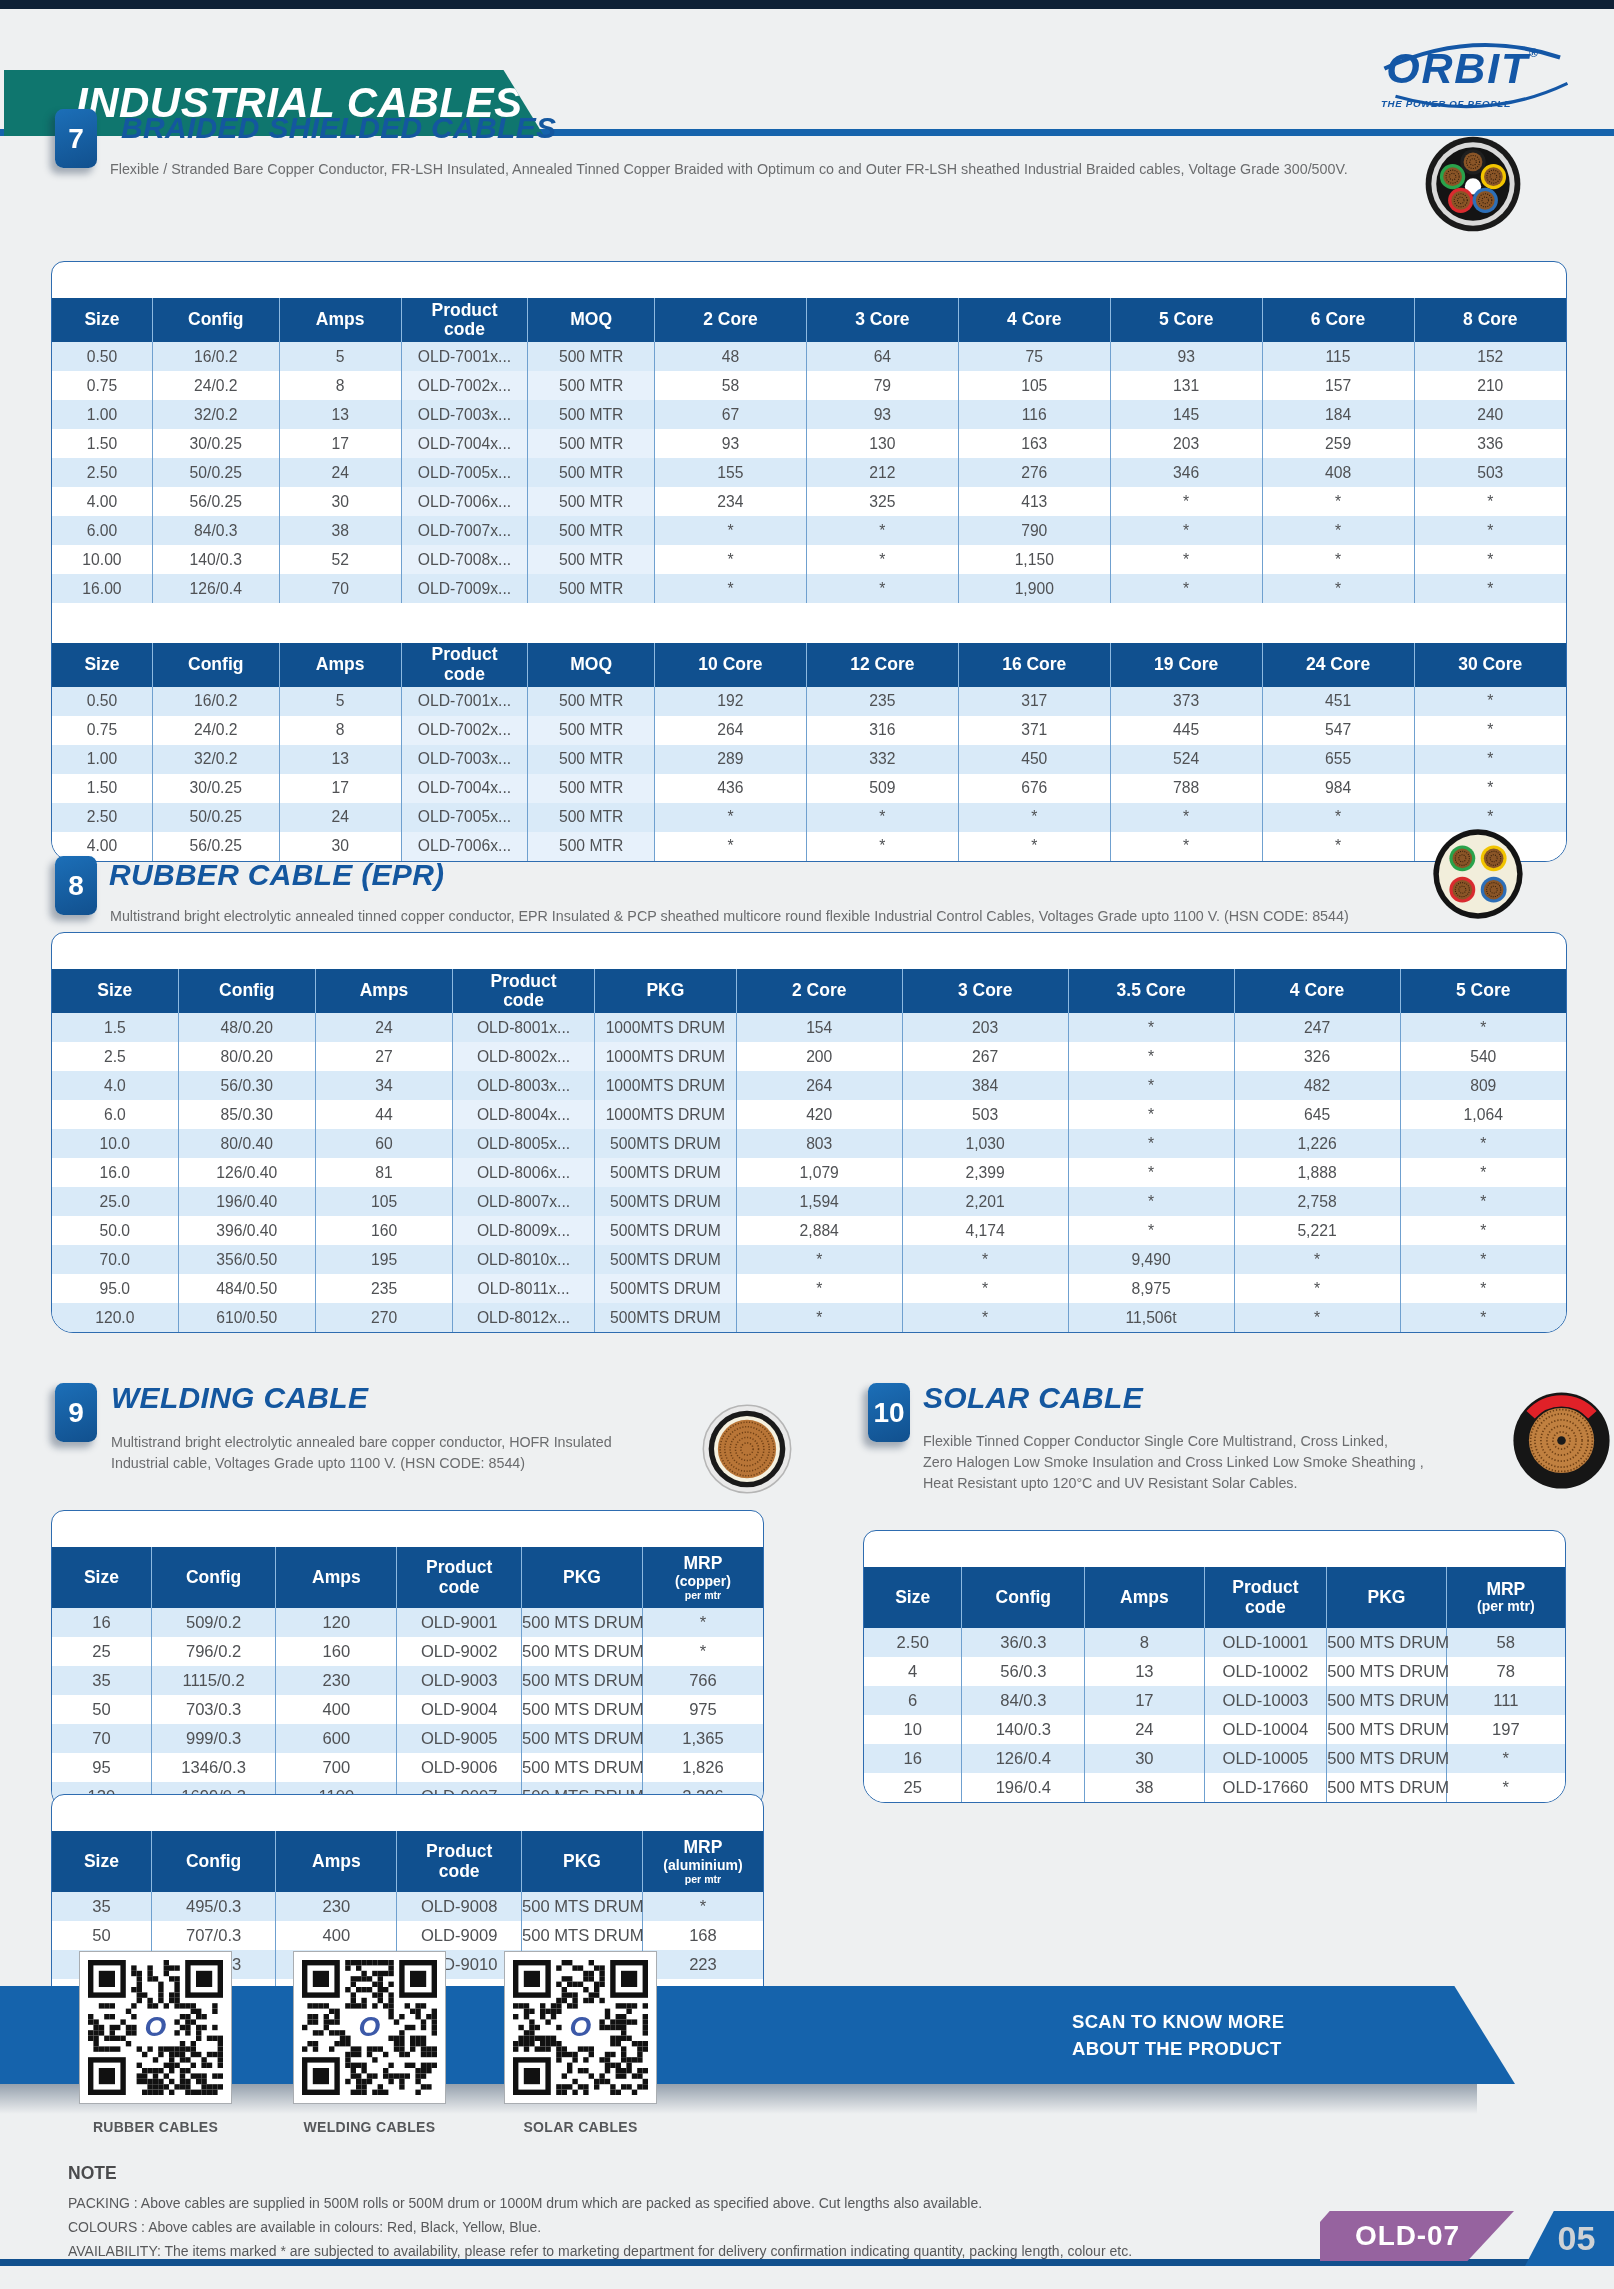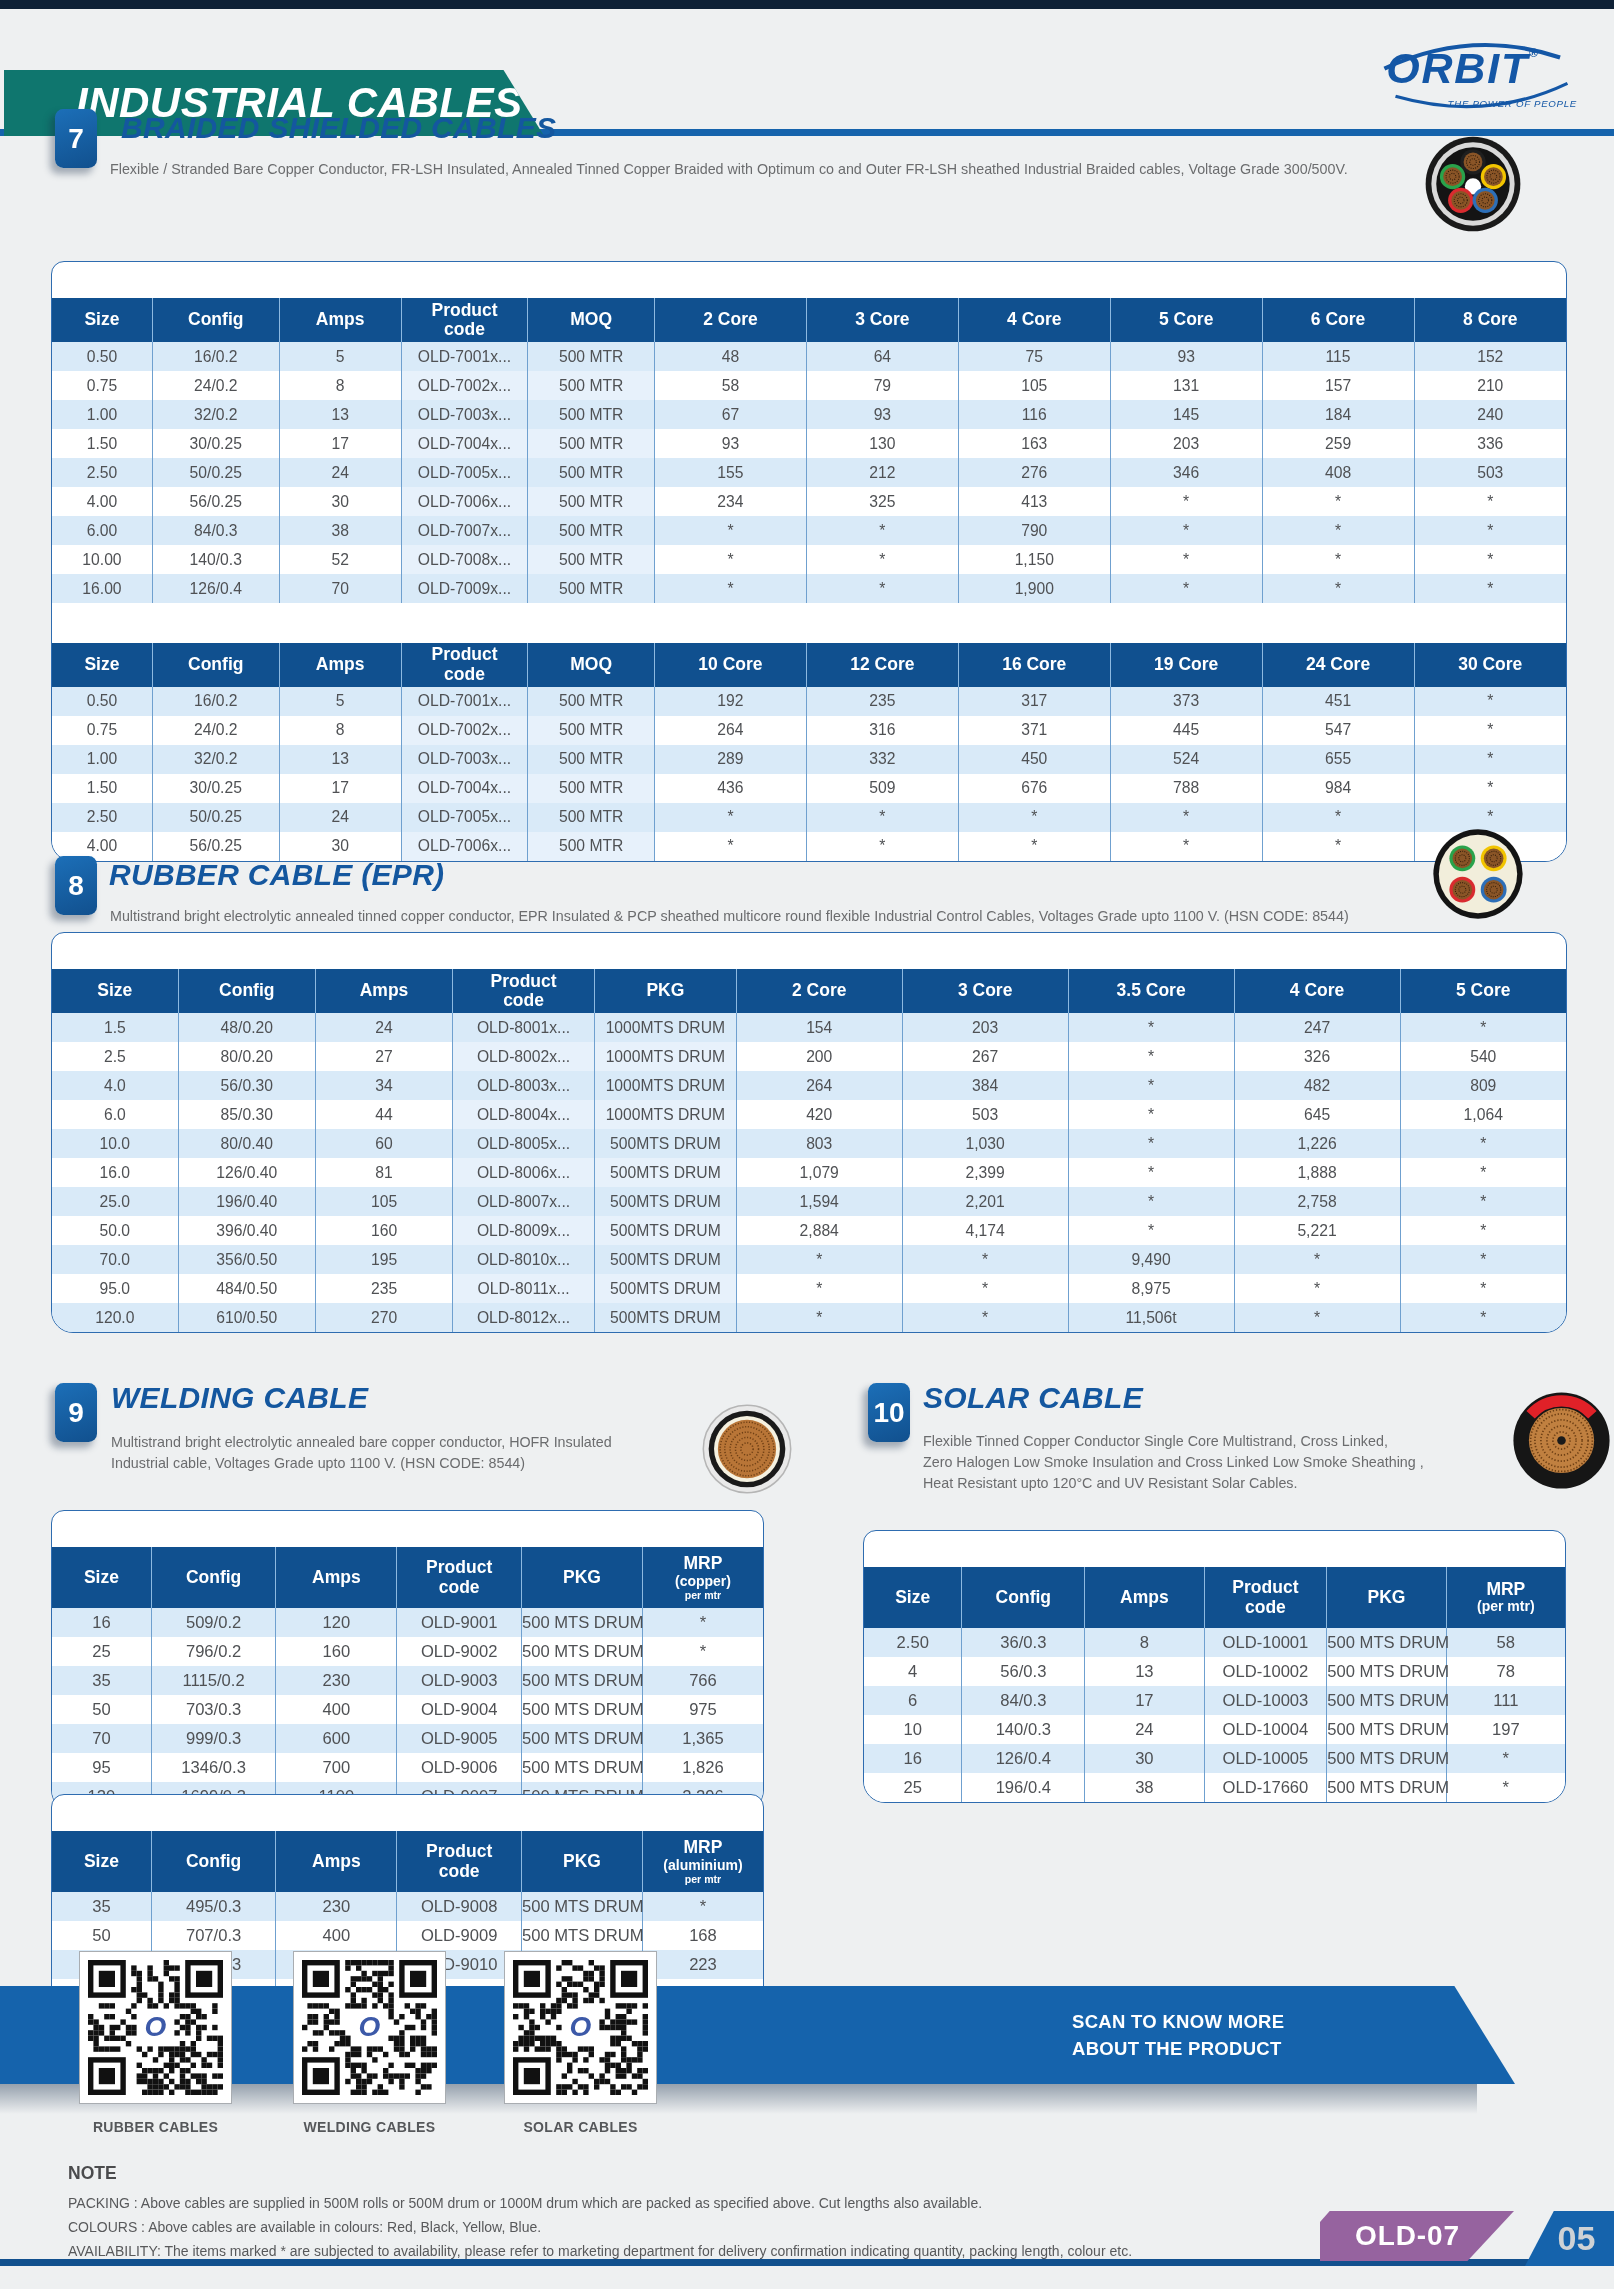--- a/index.html
+++ b/index.html
@@ -12,22 +12,22 @@
   .banner{position:absolute;left:4px;top:70px;width:540px;height:66px;background:#0f766e;
           clip-path:polygon(0 0,92.5% 0,100% 100%,0 100%);}
   .banner h1{margin:0;position:absolute;left:72px;top:0;line-height:66px;font-size:42px;
              font-style:italic;font-weight:bold;color:#fff;letter-spacing:0.5px;white-space:nowrap;}
   
   .brand{position:absolute;left:1377px;top:37px;width:196px;height:89px;}
   .brand svg{position:absolute;left:0;top:0;}
   .brand-word{position:absolute;left:9.2px;top:7.4px;font-size:43px;font-weight:bold;font-style:italic;
               color:#1457a6;letter-spacing:1.8px;white-space:nowrap;}
   .brand-word sup{font-size:12px;vertical-align:26px;letter-spacing:0;}
-  .brand-tag{position:absolute;left:12px;top:61px;width:188px;text-align:right;font-size:9.7px;
-             font-weight:normal;font-style:italic;color:#1457a6;letter-spacing:0.7px;}
+  .brand-tag{position:absolute;left:4px;top:61px;width:188px;font-size:9.7px;
+             font-weight:bold;font-style:italic;color:#1457a6;letter-spacing:0.7px;}
   
   .badge{position:absolute;width:42px;height:59px;background:linear-gradient(160deg,#1c6fb8,#11508e);
          border-radius:8.3px;color:#fff;font-weight:bold;font-size:28px;display:flex;align-items:center;
          justify-content:center;box-shadow:-4.6px 5.5px 7.4px rgba(20,40,70,.35);}
   .sectitle{position:absolute;font-size:30px;font-weight:bold;font-style:italic;color:#14579f;
             white-space:nowrap;letter-spacing:0.3px;}
   .secdesc{position:absolute;font-size:14.3px;color:#6b6c6e;line-height:21px;white-space:pre-line;}
   .icon{position:absolute;}
   
   .tablewrap{position:absolute;border:1.8px solid #2e6cb0;background:#fff;overflow:hidden;

